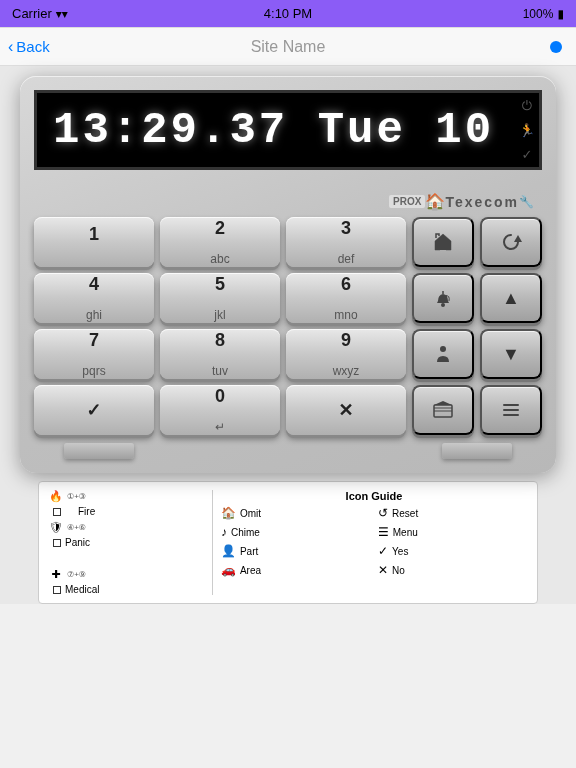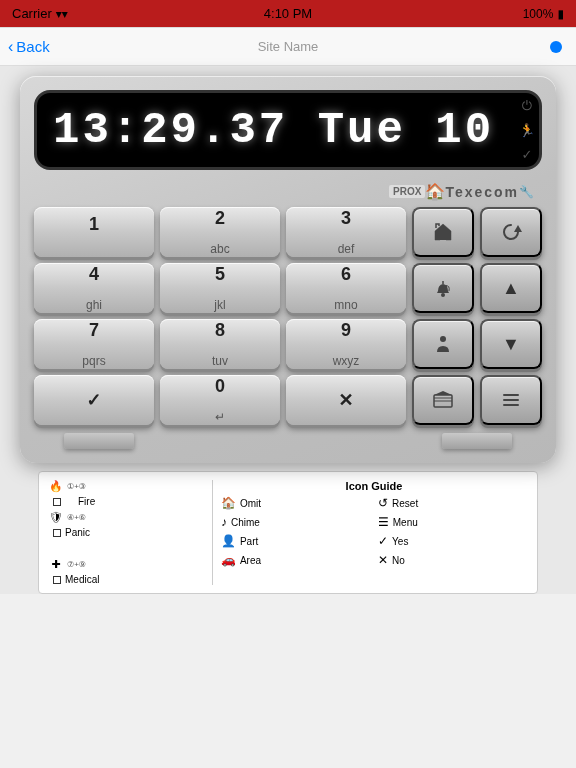--- a/index.html
+++ b/index.html
@@ -7,21 +7,21 @@
       width: 576px;
       height: 768px;
       background: #f0f0f0;
       font-family: -apple-system, 'Helvetica Neue', Arial, sans-serif;
       overflow: hidden;
       position: relative;
     }
 
     
     #status-bar {
-      background: #b91c1c;
+      background: #8b5cf6;
       height: 28px;
       display: flex;
       align-items: center;
       justify-content: space-between;
       padding: 0 12px;
       font-size: 13px;
       font-weight: 500;
       color: #000;
       border-bottom: 1px solid #ddd;
     }
@@ -44,21 +44,21 @@
       position: absolute;
       left: 8px;
       display: flex;
       align-items: center;
       gap: 3px;
       color: #007aff;
       font-size: 15px;
       cursor: pointer;
     }
     #nav-title {
-      font-size: 13px;
+      font-size: 16px;
       color: #999;
       font-weight: 400;
     }
     #nav-dot {
       position: absolute;
       right: 14px;
       width: 12px;
       height: 12px;
       background: #007aff;
       border-radius: 50%;
@@ -80,23 +80,23 @@
       padding: 14px 14px 10px;
       width: 100%;
       max-width: 540px;
       box-shadow: 0 4px 20px rgba(0,0,0,0.35), inset 0 1px 0 rgba(255,255,255,0.6);
       position: relative;
     }
 
     
     #display-screen {
       background: #000;
-      border-radius: 16px;
+      border-radius: 0;
       padding: 12px 16px;
-      margin-bottom: 10px;
+      margin-bottom: 20px;
       position: relative;
       border: 3px solid #333;
       box-shadow: inset 0 2px 8px rgba(0,0,0,0.8);
     }
     #display-time {
       font-family: 'Courier New', monospace;
       font-size: 44px;
       font-weight: bold;
       color: #ffffff;
       letter-spacing: 3px;

